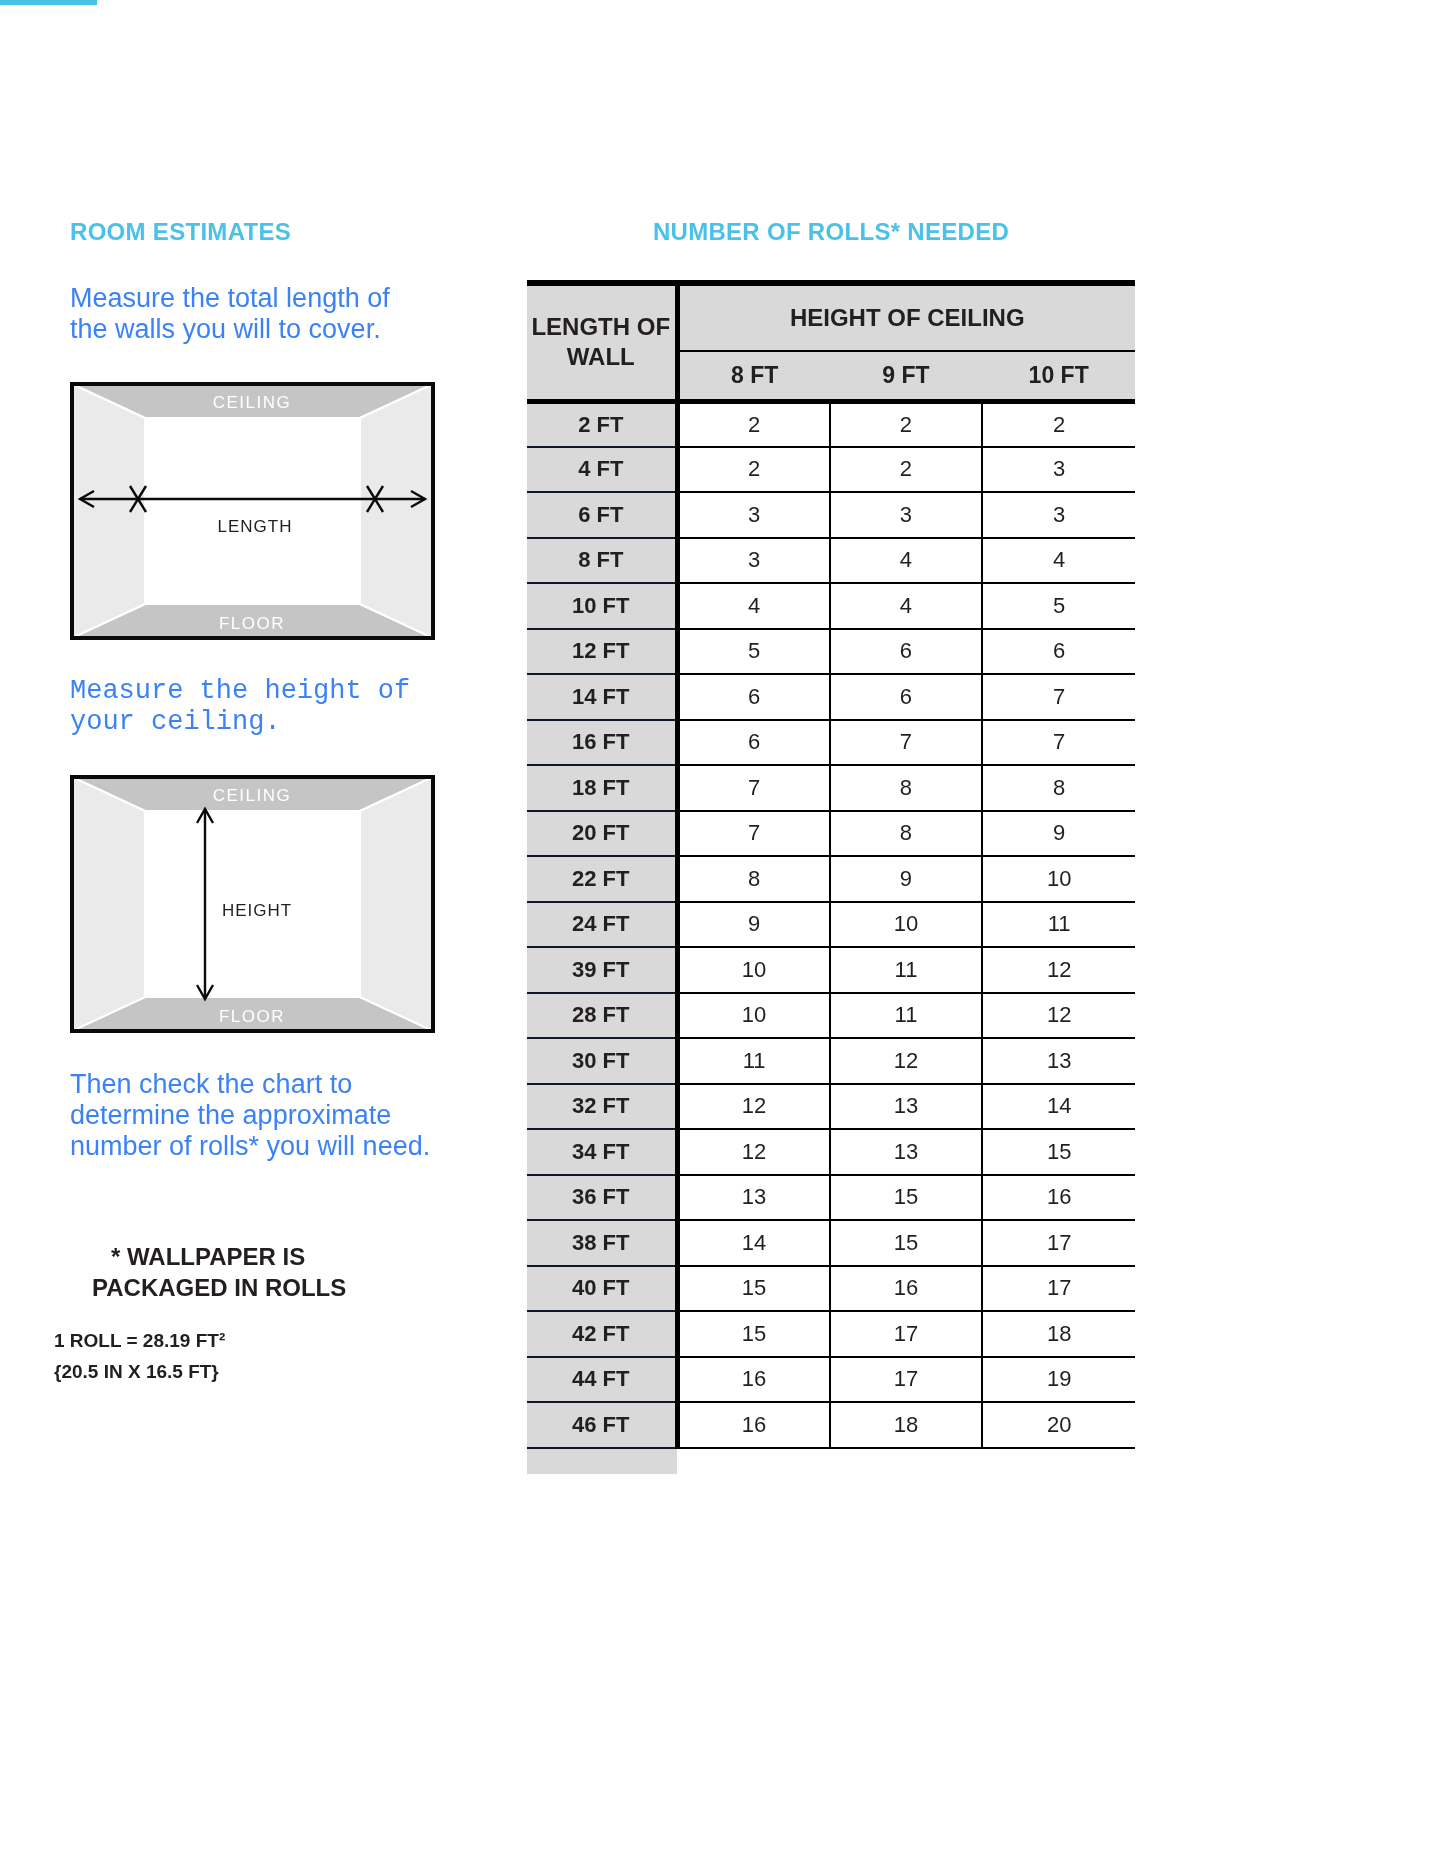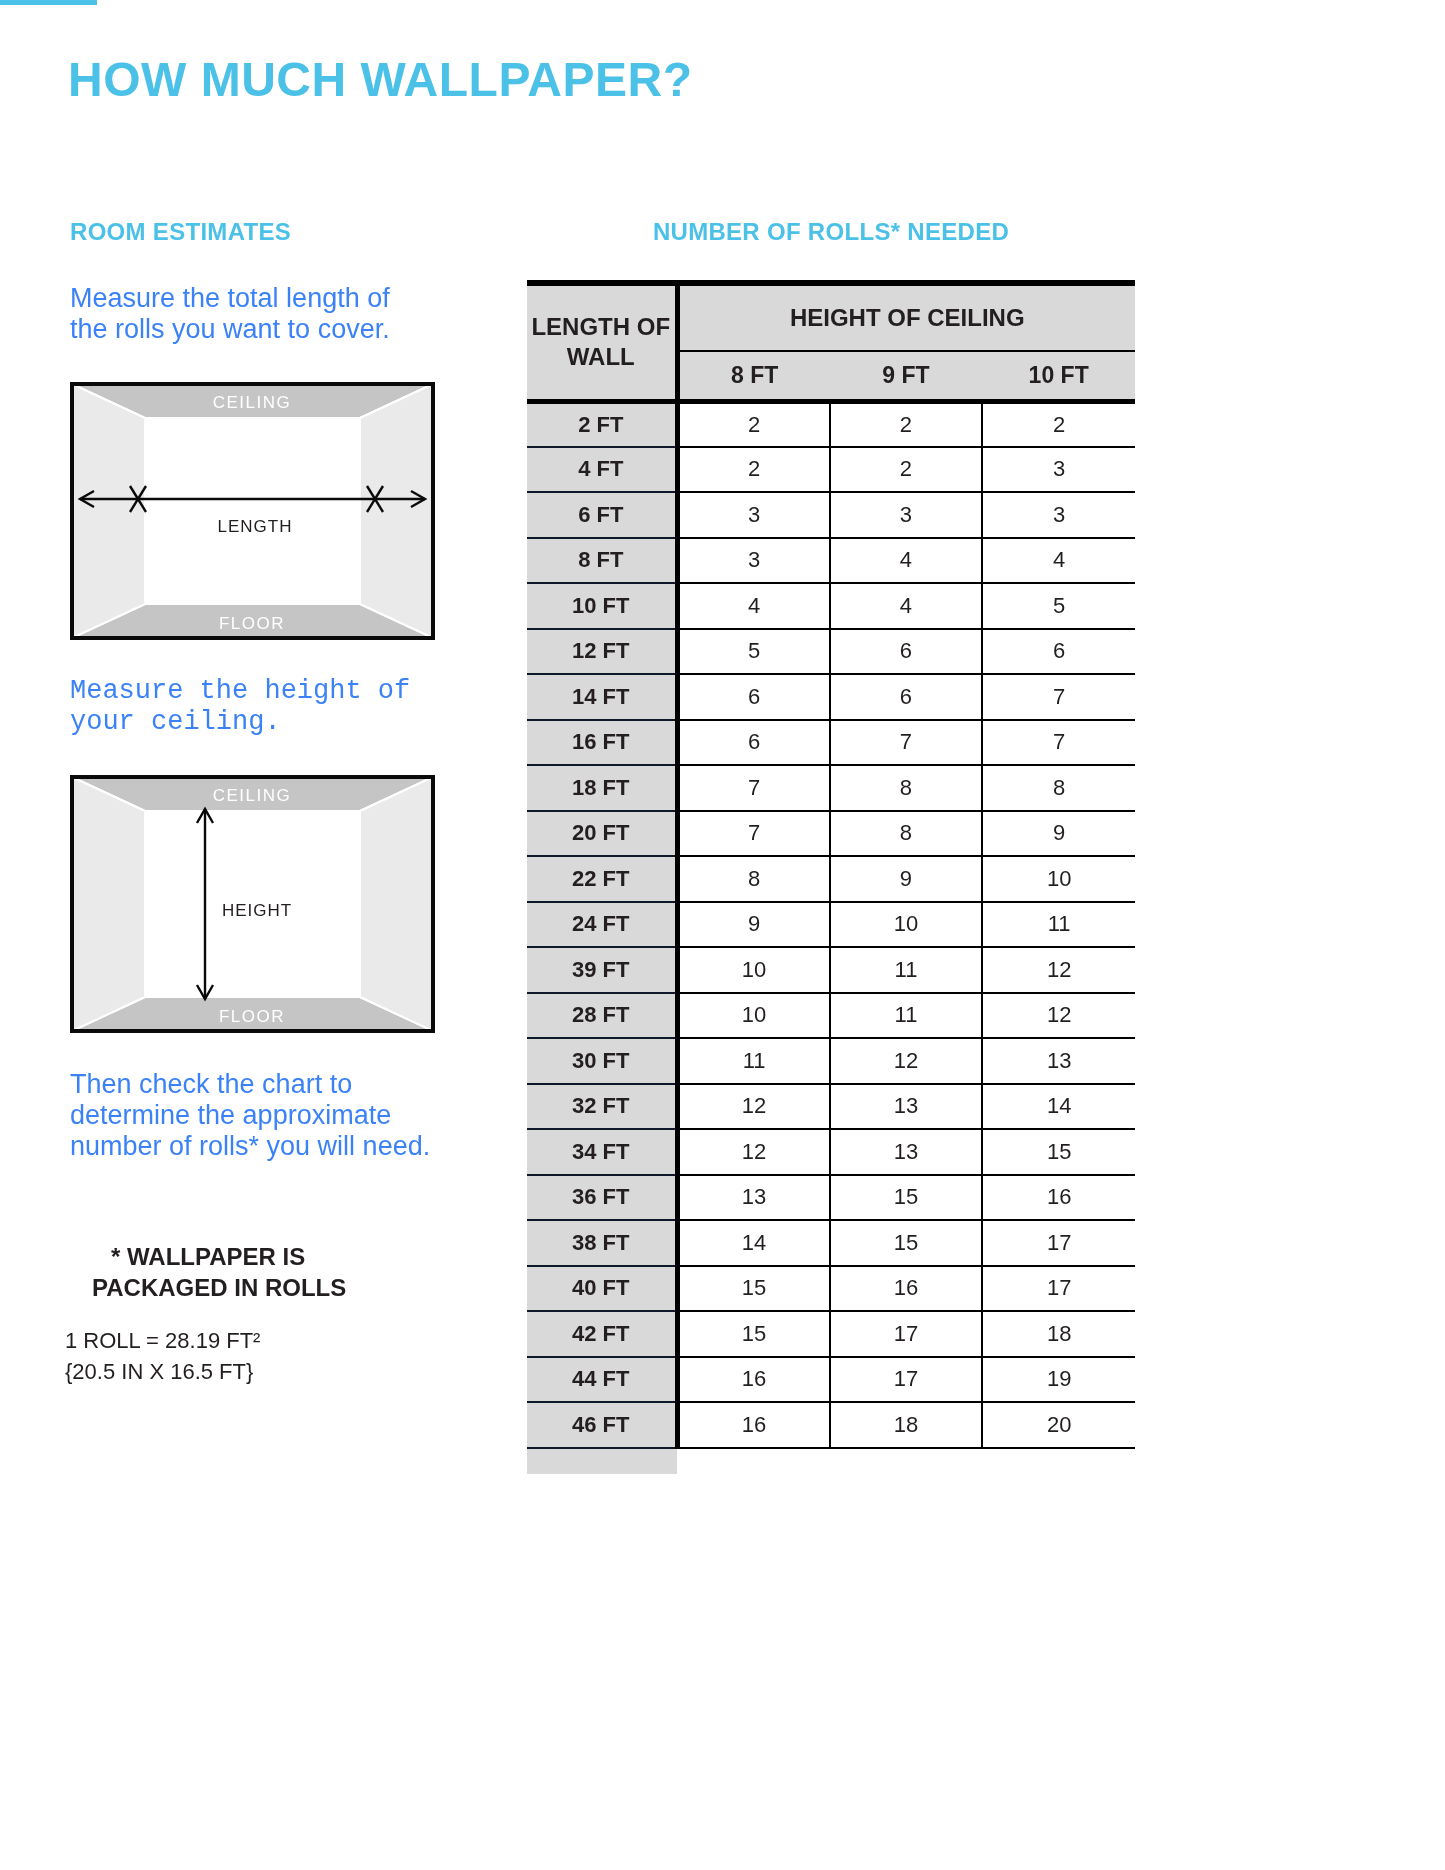--- a/index.html
+++ b/index.html
@@ -58,23 +58,23 @@
     font-size: 24px;
     font-weight: bold;
     line-height: 31px;
     text-align: center;
   }
   .footnote .line { display: block; white-space: nowrap; }
   .footnote .indent { padding-left: 22px; }
 
   .rollspec {
     position: absolute;
-    left: 65px; top: 1325px;
-    font-size: 22px;
-    font-weight: normal;
+    left: 54px; top: 1325px;
+    font-size: 19px;
+    font-weight: bold;
     line-height: 31px;
   }
   .rollspec .line { display: block; white-space: nowrap; }
 
   .diagram { position: absolute; left: 70px; }
   .svg1 { top: 382px; }
   .svg2 { top: 775px; }
 
   .diagram .band { fill: var(--band-gray, #C5C5C5); stroke: #ffffff; stroke-width: 2; }
   .diagram .wall { fill: var(--wall-gray, #EAEAEA); stroke: #ffffff; stroke-width: 2; }
@@ -152,28 +152,27 @@
   tfoot tr.tail td { height: 26px; border: none; }
   tfoot td.tail-gray { background: var(--table-gray, #D9D9D9); }
 </style>
 </head>
 <body>
 
 <div class="page">
 
   <div class="top-accent"></div>
 
-  <h1 class="title">HOW MUCH WALLPAPER?</h1>
 
   <h2 class="section-heading h-room">ROOM ESTIMATES</h2>
   <h2 class="section-heading h-table">NUMBER OF ROLLS* NEEDED</h2>
 
   <p class="body-text p1">
     <span class="line">Measure the total length of</span>
-    <span class="line">the rolls you want to cover.</span>
+    <span class="line">the walls you will to cover.</span>
   </p>
 
   <svg class="diagram svg1" width="365" height="258" viewBox="0 0 365 258">
     <rect class="inner" x="2" y="2" width="361" height="254"></rect>
     <polygon class="band" points="2,2 363,2 290,36 75,36"></polygon>
     <polygon class="band" points="2,256 363,256 290,222 75,222"></polygon>
     <polygon class="wall" points="2,2 75,36 75,222 2,256"></polygon>
     <polygon class="wall" points="363,2 290,36 290,222 363,256"></polygon>
     <rect class="frame" x="2" y="2" width="361" height="254"></rect>
     <text class="band-label" x="182" y="26" text-anchor="middle">CEILING</text>

